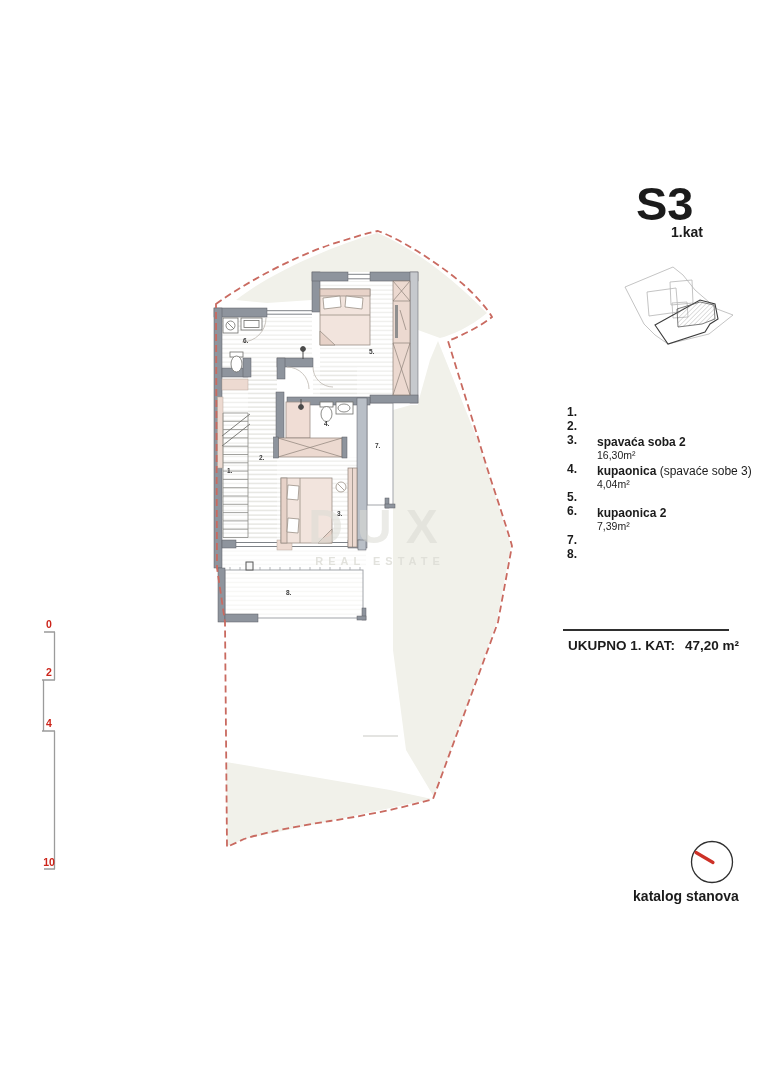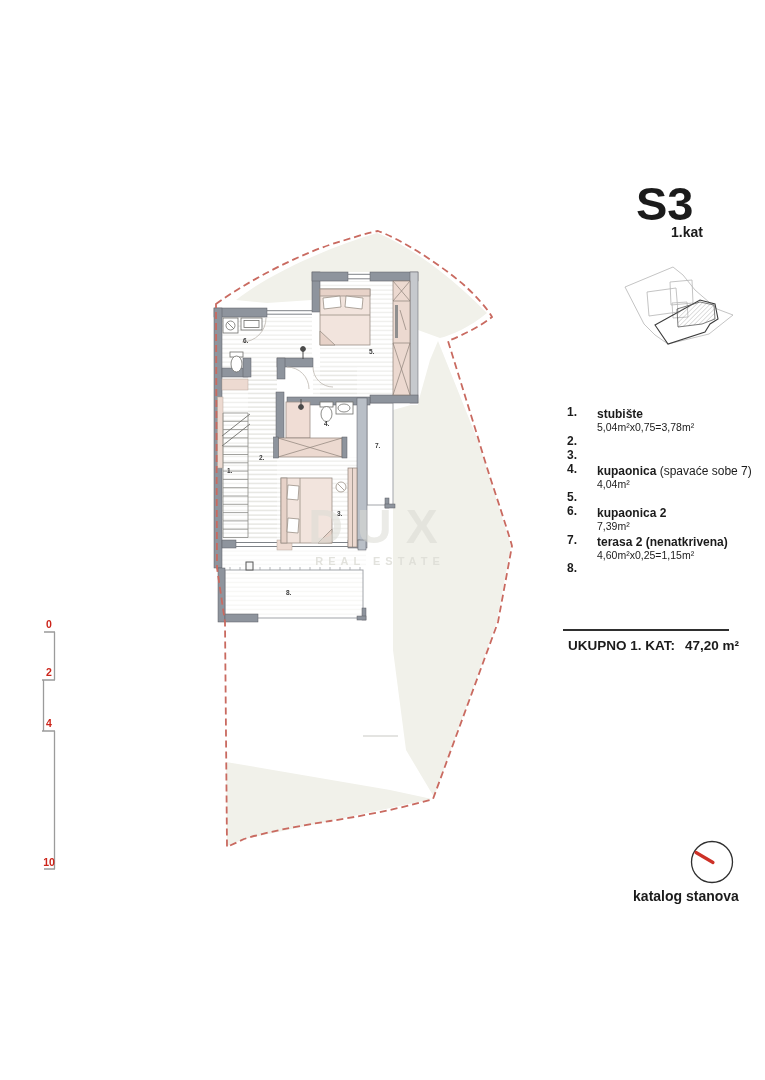--- a/index.html
+++ b/index.html
@@ -225,42 +225,41 @@
       <path d="M696,852.5 L713,862.5" stroke="#cd3127" stroke-width="3.2" stroke-linecap="round"></path>
     </g>
   </svg>
 
   <div class="title-code">S3</div>
   <div class="title-floor">1.kat</div>
 
   <div class="legend">
     <div class="legend-item">
       <span class="li-num">1.</span>
-      <span class="li-body"><span class="li-name">stubište</span><span class="li-suffix"></span><span class="li-area">5,04m²x0,75=3,78m²</span></span>
     </div>
     <div class="legend-item">
       <span class="li-num">2.</span>
     </div>
     <div class="legend-item">
       <span class="li-num">3.</span>
+      <span class="li-body"><span class="li-name">spavaća soba 2</span><span class="li-suffix"></span><span class="li-area">16,30m²</span></span>
     </div>
     <div class="legend-item">
       <span class="li-num">4.</span>
-      <span class="li-body"><span class="li-name">kupaonica</span><span class="li-suffix"> (spavaće sobe 7)</span><span class="li-area">4,04m²</span></span>
+      <span class="li-body"><span class="li-name">kupaonica</span><span class="li-suffix"> (spavaće sobe 3)</span><span class="li-area">4,04m²</span></span>
     </div>
     <div class="legend-item">
       <span class="li-num">5.</span>
     </div>
     <div class="legend-item">
       <span class="li-num">6.</span>
       <span class="li-body"><span class="li-name">kupaonica 2</span><span class="li-suffix"></span><span class="li-area">7,39m²</span></span>
     </div>
     <div class="legend-item">
       <span class="li-num">7.</span>
-      <span class="li-body"><span class="li-name">terasa 2 (nenatkrivena)</span><span class="li-suffix"></span><span class="li-area">4,60m²x0,25=1,15m²</span></span>
     </div>
     <div class="legend-item">
       <span class="li-num">8.</span>
     </div>
   </div>
 
   <div class="divider"></div>
 
   <div class="total-row">
     <span>UKUPNO 1. KAT:</span>

